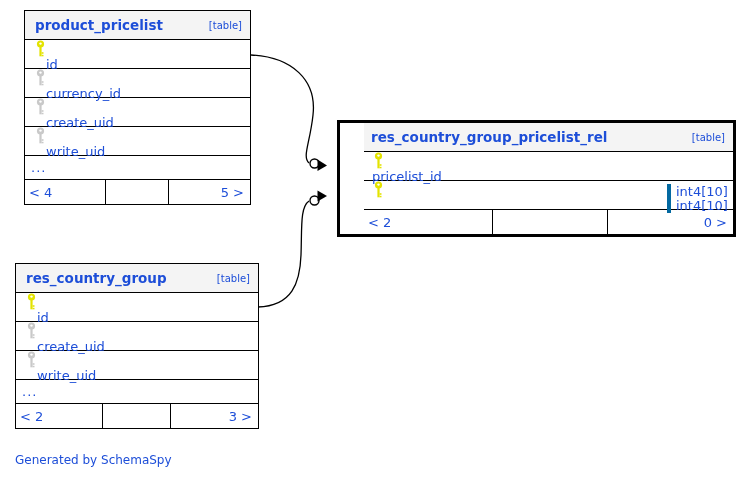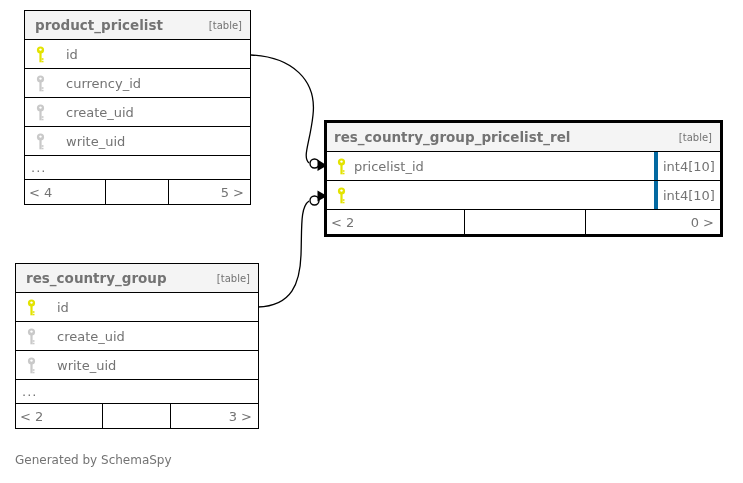--- a/index.html
+++ b/index.html
@@ -1,21 +1,21 @@
 <!DOCTYPE html>
 <html><head>
 <meta charset="utf-8">
 <style>
   html,body{margin:0;padding:0;background:#fff;}
   #canvas{
     position:relative;
     width:743px;height:483px;
     background:#fff;
     font-family:"DejaVu Sans", sans-serif;
-    color:#737373;
+    color:#1d4ed8;
     overflow:hidden;
   }
   .tbl{
     position:absolute;
     background:#fff;
     border:1px solid #000;
     box-sizing:border-box;
     font-size:13px;
   }
   .tbl.thick{border-width:3px;}
@@ -28,22 +28,22 @@
     padding:0 8px 0 10px;
     box-sizing:border-box;
   }
   .tbl.thick .hdr{height:29px;padding-left:7px;}
   .tname{font-weight:bold;font-size:13.5px;}
   .ttag{margin-left:auto;font-size:10px;}
   .row{
     height:29px;
     border-bottom:1px solid #000;
     display:flex;
-    align-items:center;
-    box-sizing:border-box;
+    box-sizing:border-box;
+    flex-direction:column;
   }
   .keyicon{
     display:inline-flex;
     width:9px;height:17px;
     margin-left:11px;
     flex:0 0 auto;
   }
   .tbl.thick .keyicon{margin-left:10px;}
   .key-primary{color:#e3e300;}
   .key-ref{color:#c9c9c9;}
@@ -157,21 +157,21 @@
       <span class="cname">write_uid</span>
     </div>
     <div class="ellipsisrow">...</div>
     <div class="tfoot">
       <span class="fcell c1">&lt; 4</span>
       <span class="fcell c2"></span>
       <span class="fcell c3">5 &gt;</span>
     </div>
   </div>
 
-  <div class="tbl thick" style="left:324px;top:120px;width:399px;">
+  <div class="tbl thick" style="left:337px;top:120px;width:399px;padding-left:24px;">
     <div class="hdr">
       <span class="tname">res_country_group_pricelist_rel</span>
       <span class="ttag">[table]</span>
     </div>
     <div class="row">
       <span class="keyicon key-primary">
         <svg width="9" height="17" viewBox="0 0 9 17">
             <circle cx="4.5" cy="4" r="3.6" fill="currentColor"></circle>
             <circle cx="4.5" cy="3.6" r="1.2" fill="#fff"></circle>
             <rect x="3.4" y="7" width="2.2" height="9.3" fill="currentColor"></rect>

